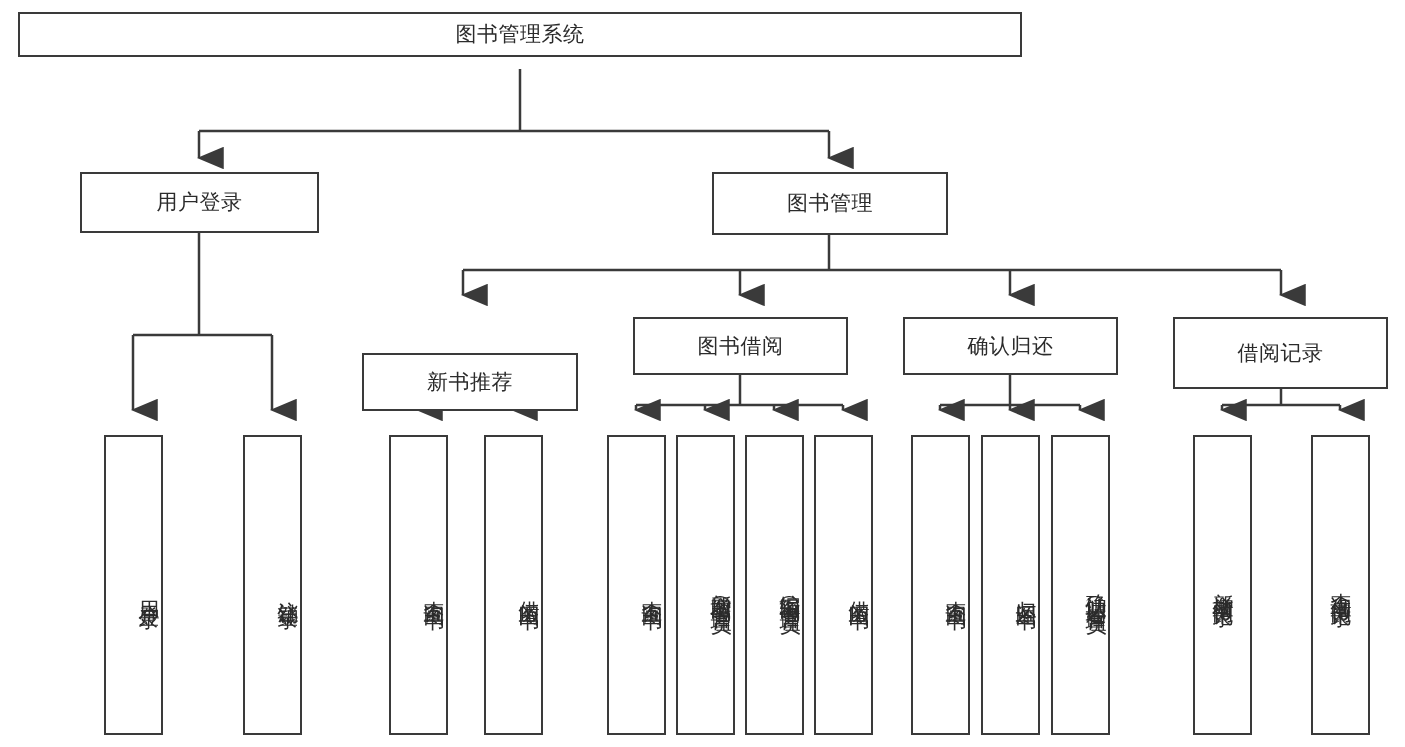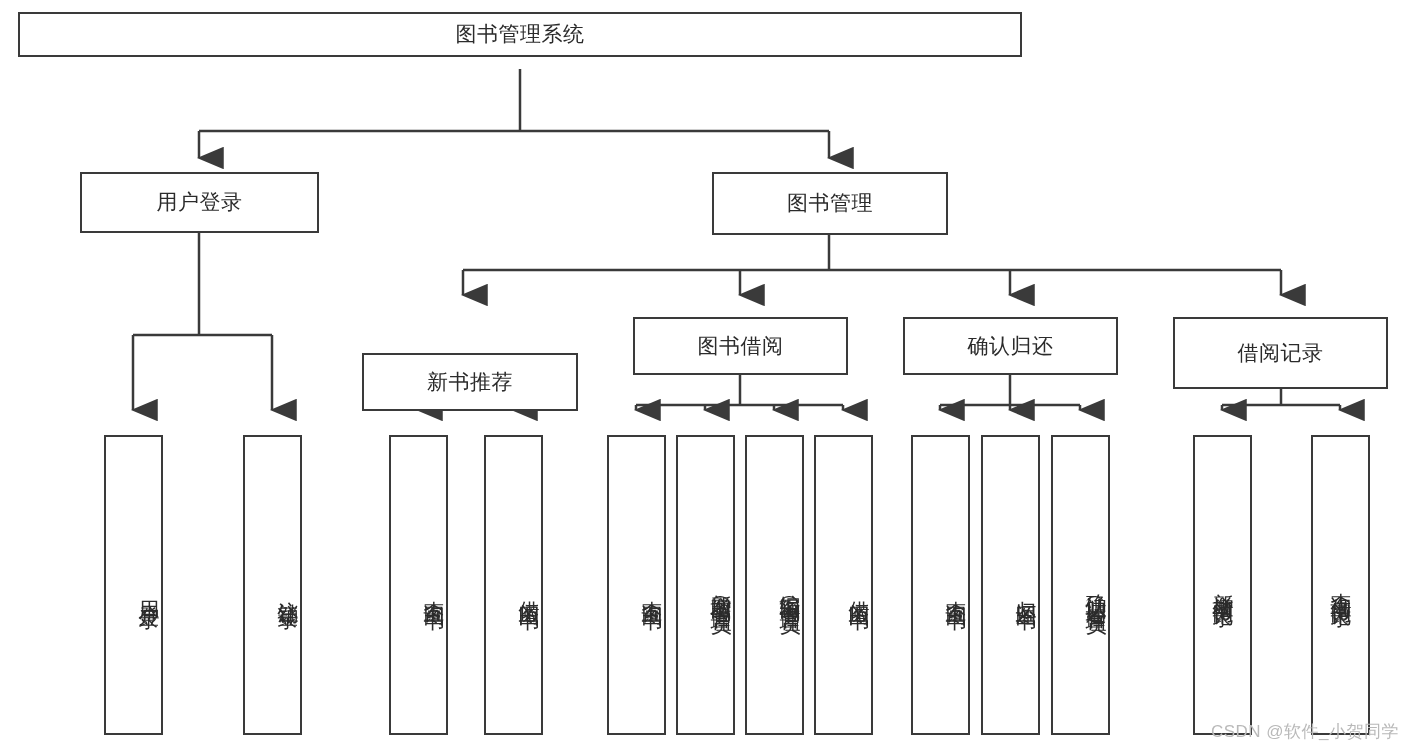--- a/index.html
+++ b/index.html
@@ -183,15 +183,14 @@
     <span class="node-label">确认归还（管理员）</span>
   </div>
 
   <div class="node vert centered" style="left:1193px; top:435px; width:59px; height:300px;">
     <span class="node-label">新增借阅记录</span>
   </div>
   <div class="node vert centered" style="left:1311px; top:435px; width:59px; height:300px;">
     <span class="node-label">查询借阅记录</span>
   </div>
 
-  <div class="watermark">CSDN @软件_小贺同学</div>
 
 </div>
 
 </body></html>

